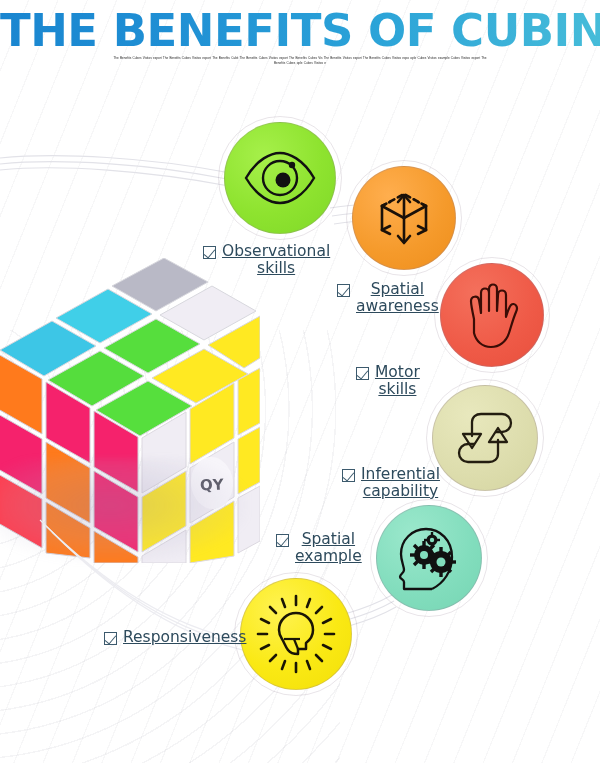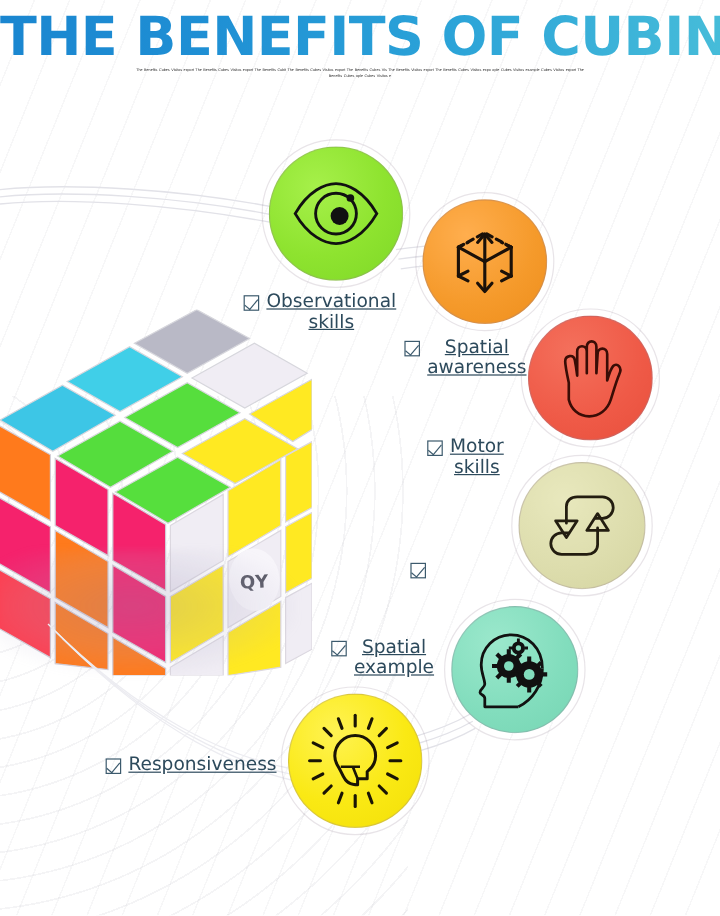--- a/index.html
+++ b/index.html
@@ -281,20 +281,24 @@
       <g fill="none" stroke="#231d10" stroke-width="2.3" stroke-linejoin="round" stroke-linecap="round">
         <path d="M22,30 L22,16 C22,11 26,8 31,8 L52,8 C57,8 61,12 61,17 C61,22 57,26 52,26 L46,26"></path>
         <path d="M13,28 L22,42 L31,28 Z"></path>
         <path d="M48,34 L48,48 C48,53 44,56 39,56 L18,56 C13,56 9,52 9,47 C9,42 13,38 18,38 L24,38"></path>
         <path d="M57,36 L48,22 L39,36 Z"></path>
       </g>
     </svg>
   </div>
   <div class="label" style="left:342px;top:466px;">
     <span class="chk"></span>
+    <span class="lbl-center">
+      <span class="txt">Inferential</span>
+      <span class="txt">capability</span>
+    </span>
   </div>
 
   <div class="node" style="left:376px;top:505px;width:106px;height:106px;background:radial-gradient(circle at 35% 28%,#9be8cc 0%,#82ddbd 58%,#76d5b3 100%);">
     <div class="ring"></div>
     <svg width="74" height="74" viewBox="0 0 74 74">
       <path d="M60,36 C60,19 48,8 34,8 C20,8 9,19 9,33 C9,40 12,45 12,49
                C12,52 8,53 8,56 C8,58 12,58 12,61 L12,68 L40,68" fill="none" stroke="#111" stroke-width="2.3" stroke-linejoin="round"></path>
       <path d="M60,36 C60,50 52,62 40,68" fill="none" stroke="#111" stroke-width="2.3"></path>
       <g fill="#111">
         <g>
@@ -367,20 +371,20 @@
         <path d="M16,15 L22,21"></path>
         <path d="M28,7 L31,15"></path>
       </g>
       <path d="M25,38 C25,28 33,21 42,21 C51,21 59,28 59,38
                C59,44 56,48 52,51 L52,57 L44,57 L44,62
                C44,62 37,62 34,58 C31,54 30,50 28,47 C26,44 25,41 25,38 Z" fill="none" stroke="#1a1505" stroke-width="2.5" stroke-linejoin="round"></path>
       <path d="M30,47 L46,47" fill="none" stroke="#1a1505" stroke-width="2.2"></path>
       <path d="M40,47 L44,57" fill="none" stroke="#1a1505" stroke-width="2.2"></path>
     </svg>
   </div>
-  <div class="label" style="left:88px;top:629px;">
+  <div class="label" style="left:104px;top:629px;">
     <span class="chk"></span>
     <span class="lbl-left">
       <span class="txt">Responsiveness</span>
     </span>
   </div>
 
 </div>
 
 </body></html>

